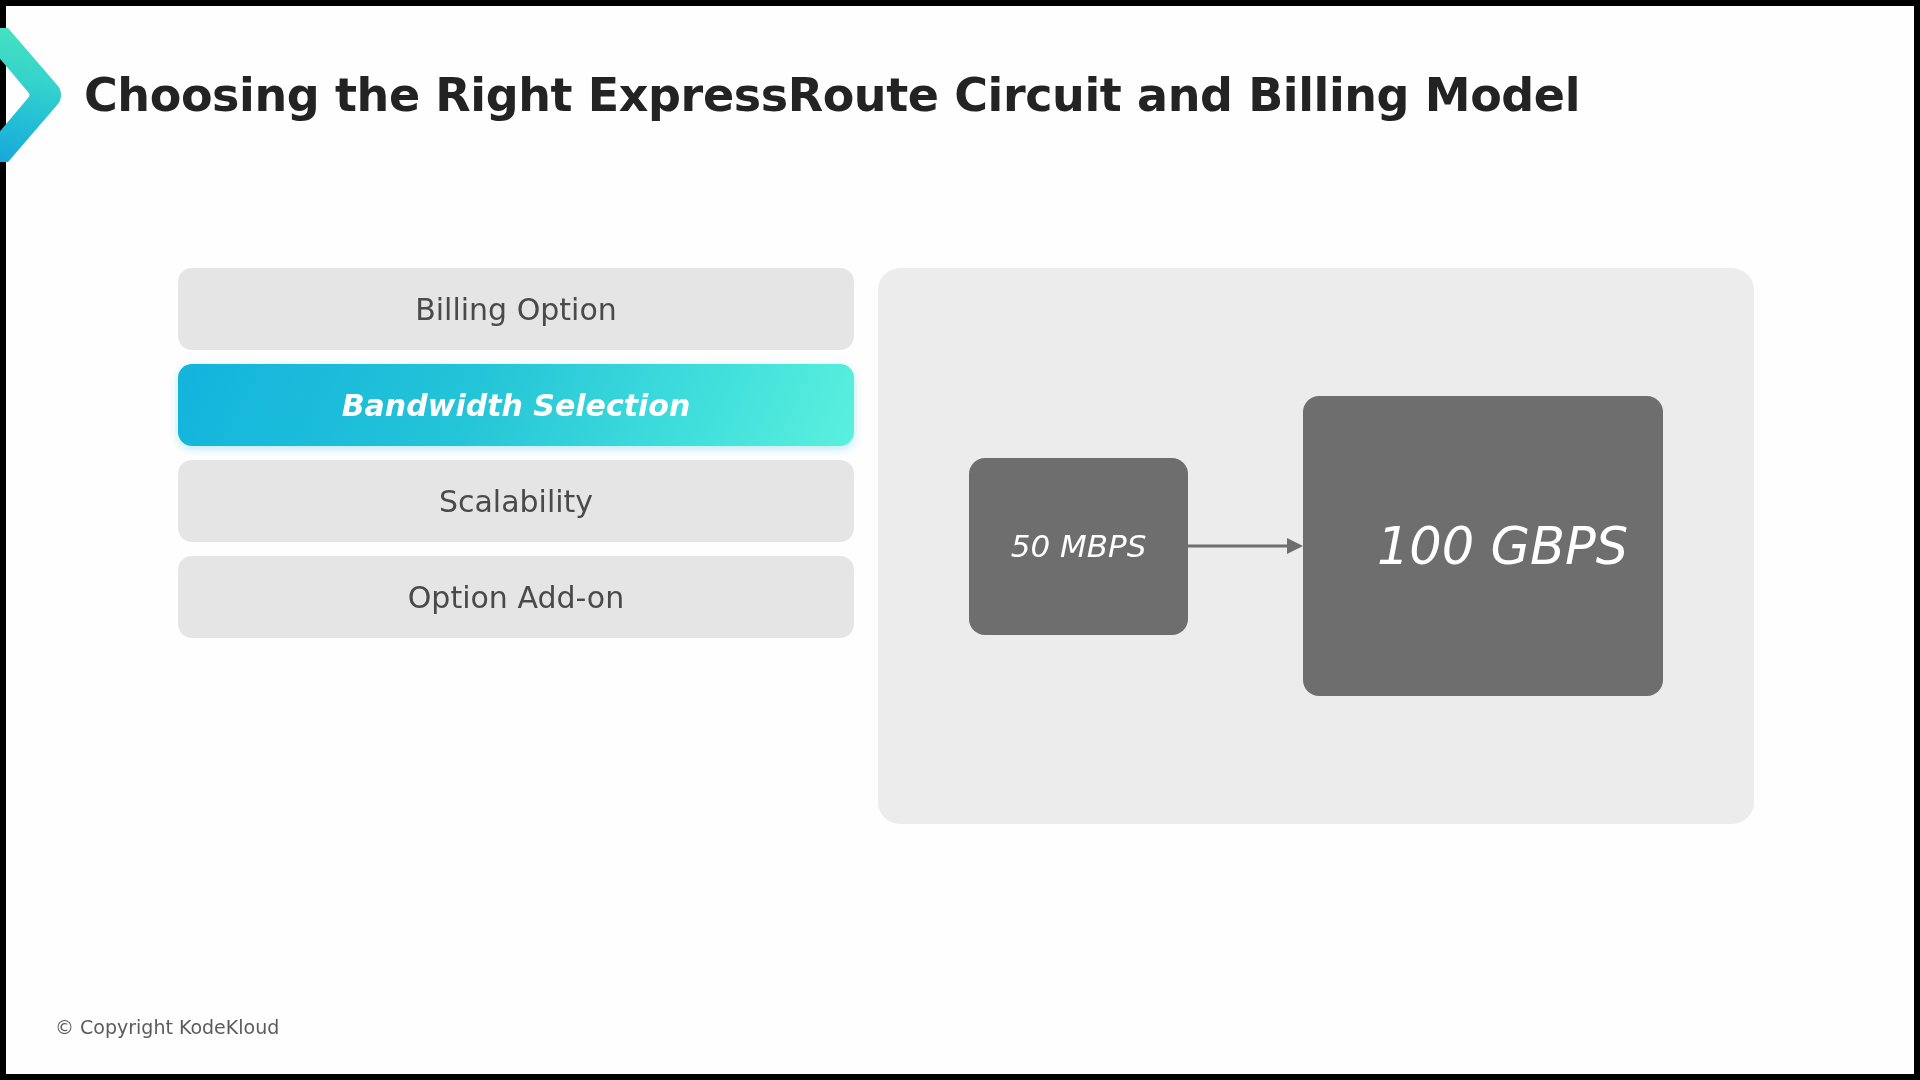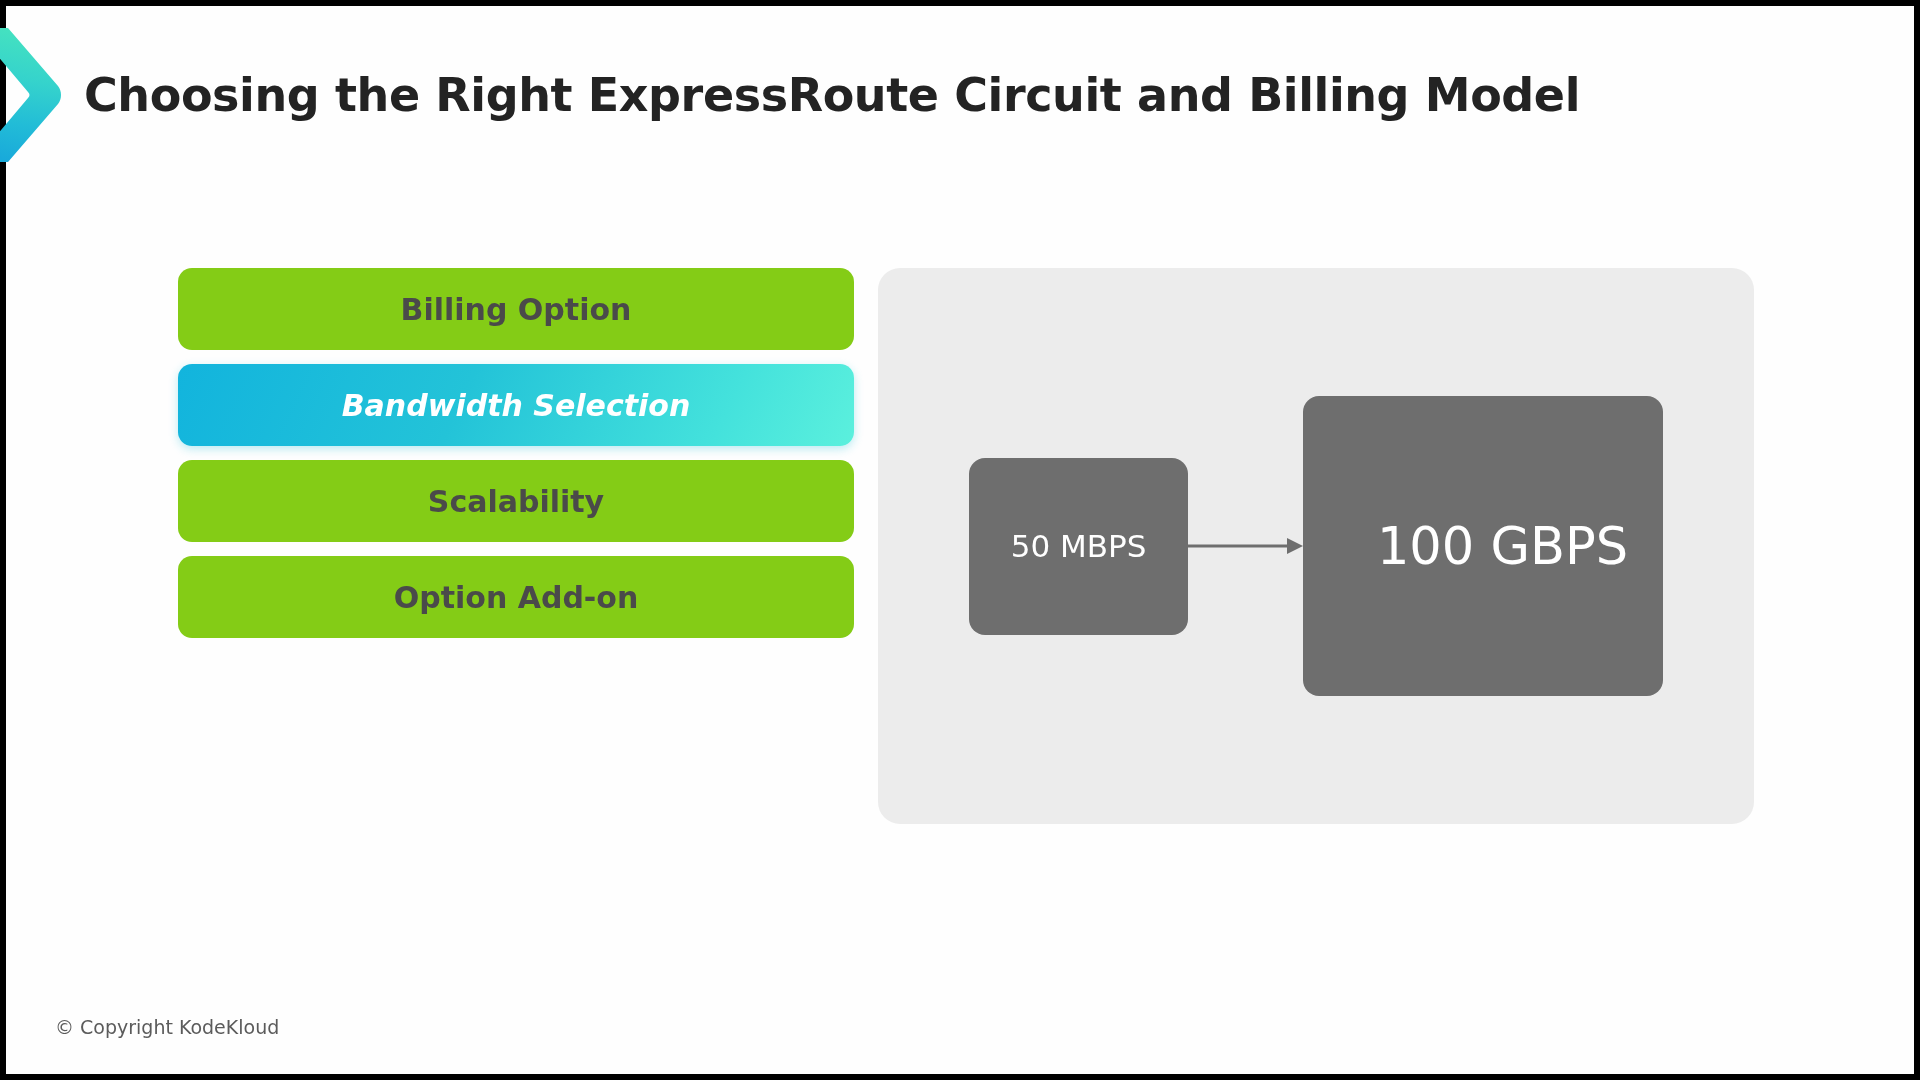--- a/index.html
+++ b/index.html
@@ -52,27 +52,27 @@
     top: 262px;
     width: 676px;
     display: flex;
     flex-direction: column;
     gap: 14px;
   }
 
   .nav-item {
     height: 82px;
     border-radius: 14px;
-    background: #84cc16;
+    background: #e5e5e5;
     display: flex;
     align-items: center;
     justify-content: center;
     color: #4a4a4a;
     font-size: 30px;
-    font-weight: 700;
+    font-weight: 400;
     user-select: none;
   }
 
   .nav-item.is-active {
     background: linear-gradient(115deg, #12b4dd 0%, #23c3d8 42%, #44e2dc 80%, #5bf0dd 100%);
     color: #ffffff;
     font-weight: 700;
     box-shadow: 0 3px 10px rgba(30, 190, 215, 0.30);
     font-style: italic;
   }
@@ -98,20 +98,21 @@
 
   .flow-node {
     background: #6e6e6e;
     border-radius: 16px;
     color: #ffffff;
     display: flex;
     align-items: center;
     justify-content: center;
     text-align: center;
     user-select: none;
+    font-style: italic;
   }
 
   .flow-node.node-small {
     width: 219px;
     height: 177px;
     font-size: 31px;
     font-weight: 400;
   }
 
   .flow-node.node-large {

